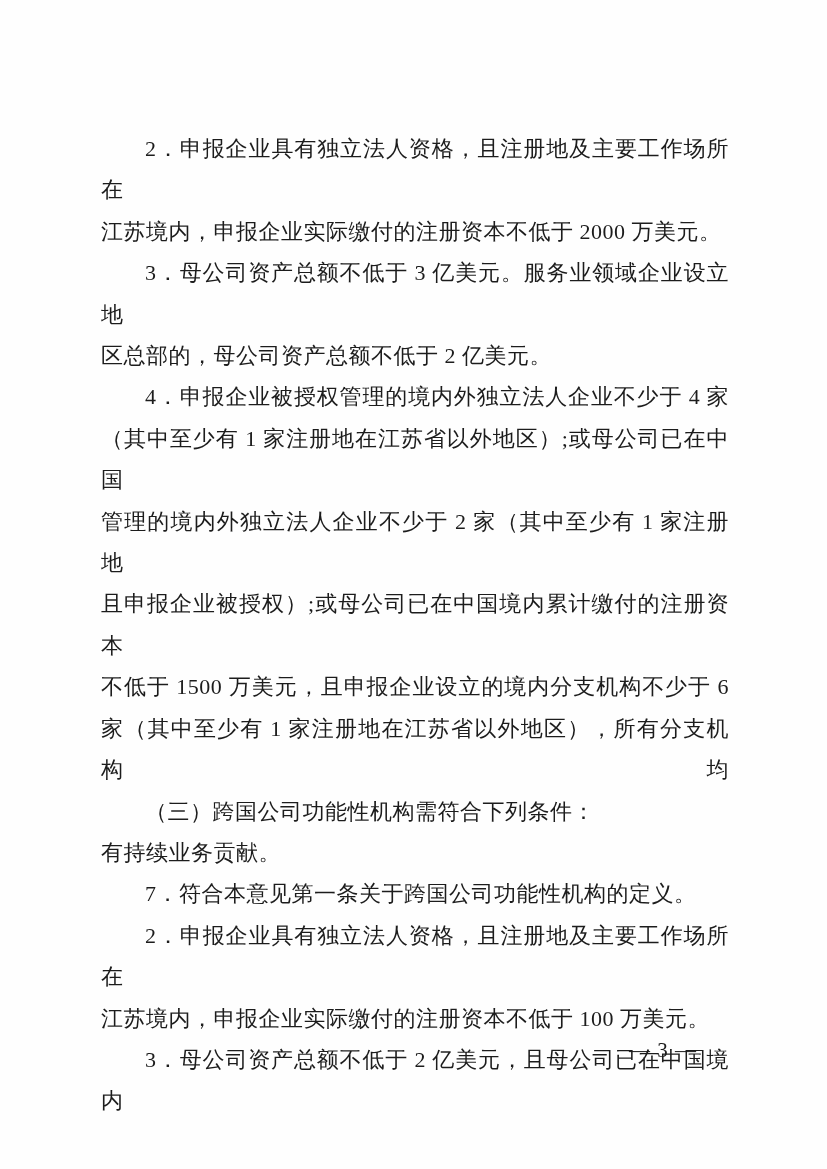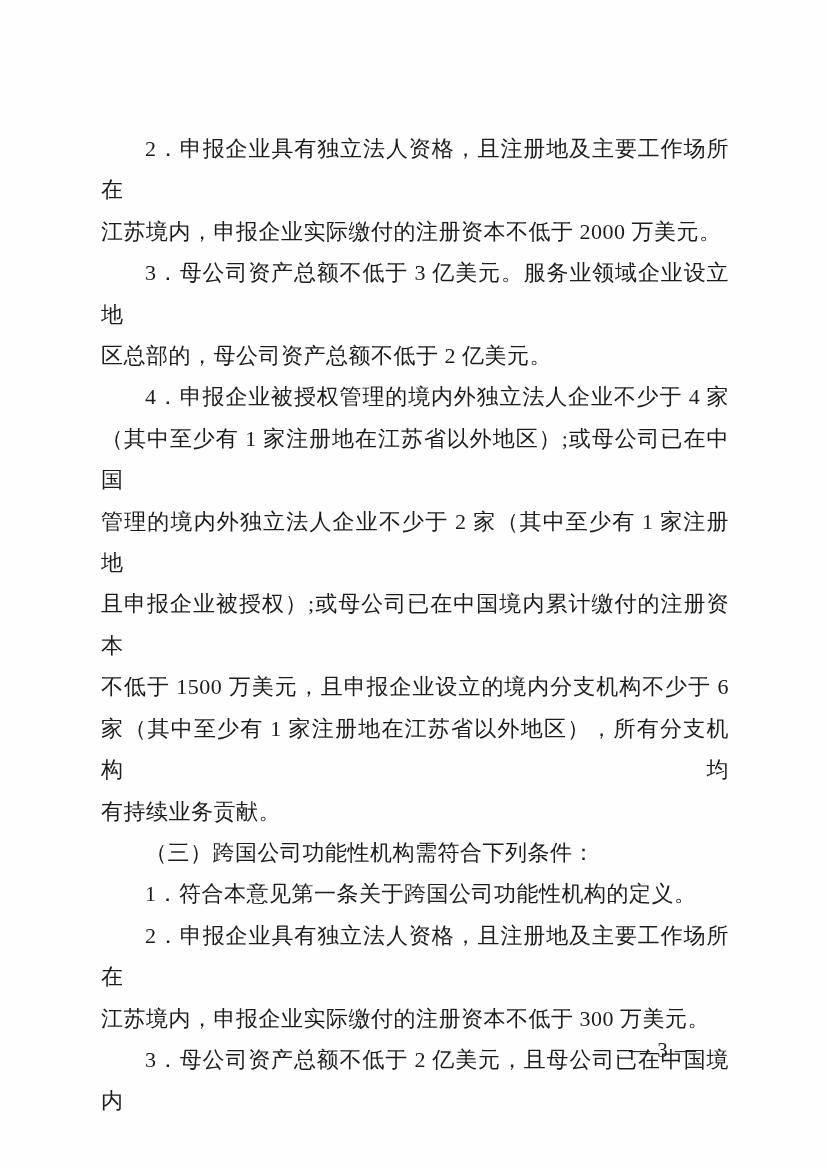--- a/index.html
+++ b/index.html
@@ -54,22 +54,22 @@
     <div class="line indent fill">2．申报企业具有独立法人资格，且注册地及主要工作场所在</div>
     <div class="line">江苏境内，申报企业实际缴付的注册资本不低于 2000 万美元。</div>
     <div class="line indent fill">3．母公司资产总额不低于 3 亿美元。服务业领域企业设立地</div>
     <div class="line">区总部的，母公司资产总额不低于 2 亿美元。</div>
     <div class="line indent fill">4．申报企业被授权管理的境内外独立法人企业不少于 4 家</div>
     <div class="line fill">（其中至少有 1 家注册地在江苏省以外地区）;或母公司已在中国</div>
     <div class="line fill">管理的境内外独立法人企业不少于 2 家（其中至少有 1 家注册地</div>
     <div class="line fill">且申报企业被授权）;或母公司已在中国境内累计缴付的注册资本</div>
     <div class="line fill">不低于 1500 万美元，且申报企业设立的境内分支机构不少于 6</div>
     <div class="line fill">家（其中至少有 1 家注册地在江苏省以外地区），所有分支机构均</div>
+    <div class="line indent">（三）跨国公司功能性机构需符合下列条件：</div>
     <div class="line">有持续业务贡献。</div>
-    <div class="line indent">（三）跨国公司功能性机构需符合下列条件：</div>
-    <div class="line indent">1．符合本意见第一条关于跨国公司功能性机构的定义。</div>
+    <div class="line indent">7．符合本意见第一条关于跨国公司功能性机构的定义。</div>
     <div class="line indent fill">2．申报企业具有独立法人资格，且注册地及主要工作场所在</div>
-    <div class="line">江苏境内，申报企业实际缴付的注册资本不低于 300 万美元。</div>
+    <div class="line">江苏境内，申报企业实际缴付的注册资本不低于 100 万美元。</div>
     <div class="line indent fill">3．母公司资产总额不低于 2 亿美元，且母公司已在中国境内</div>
 
   </div>
   <div class="footer">— 3 —</div>
 </div>
 
 </body></html>

